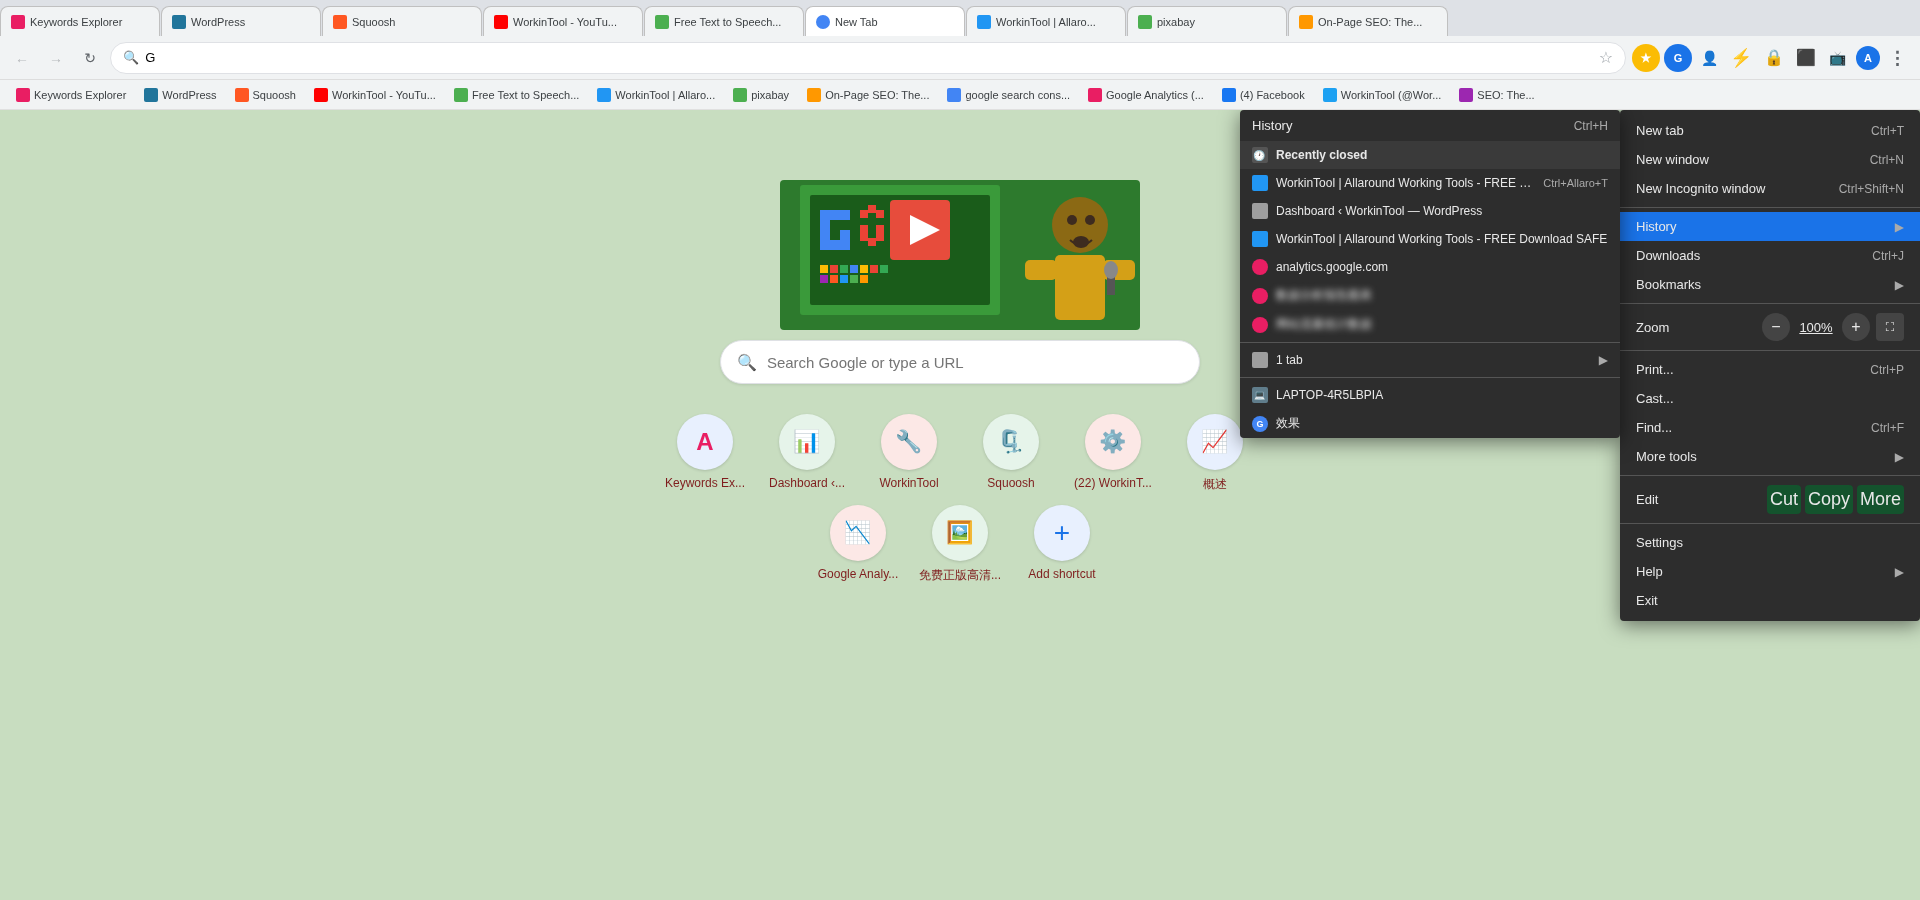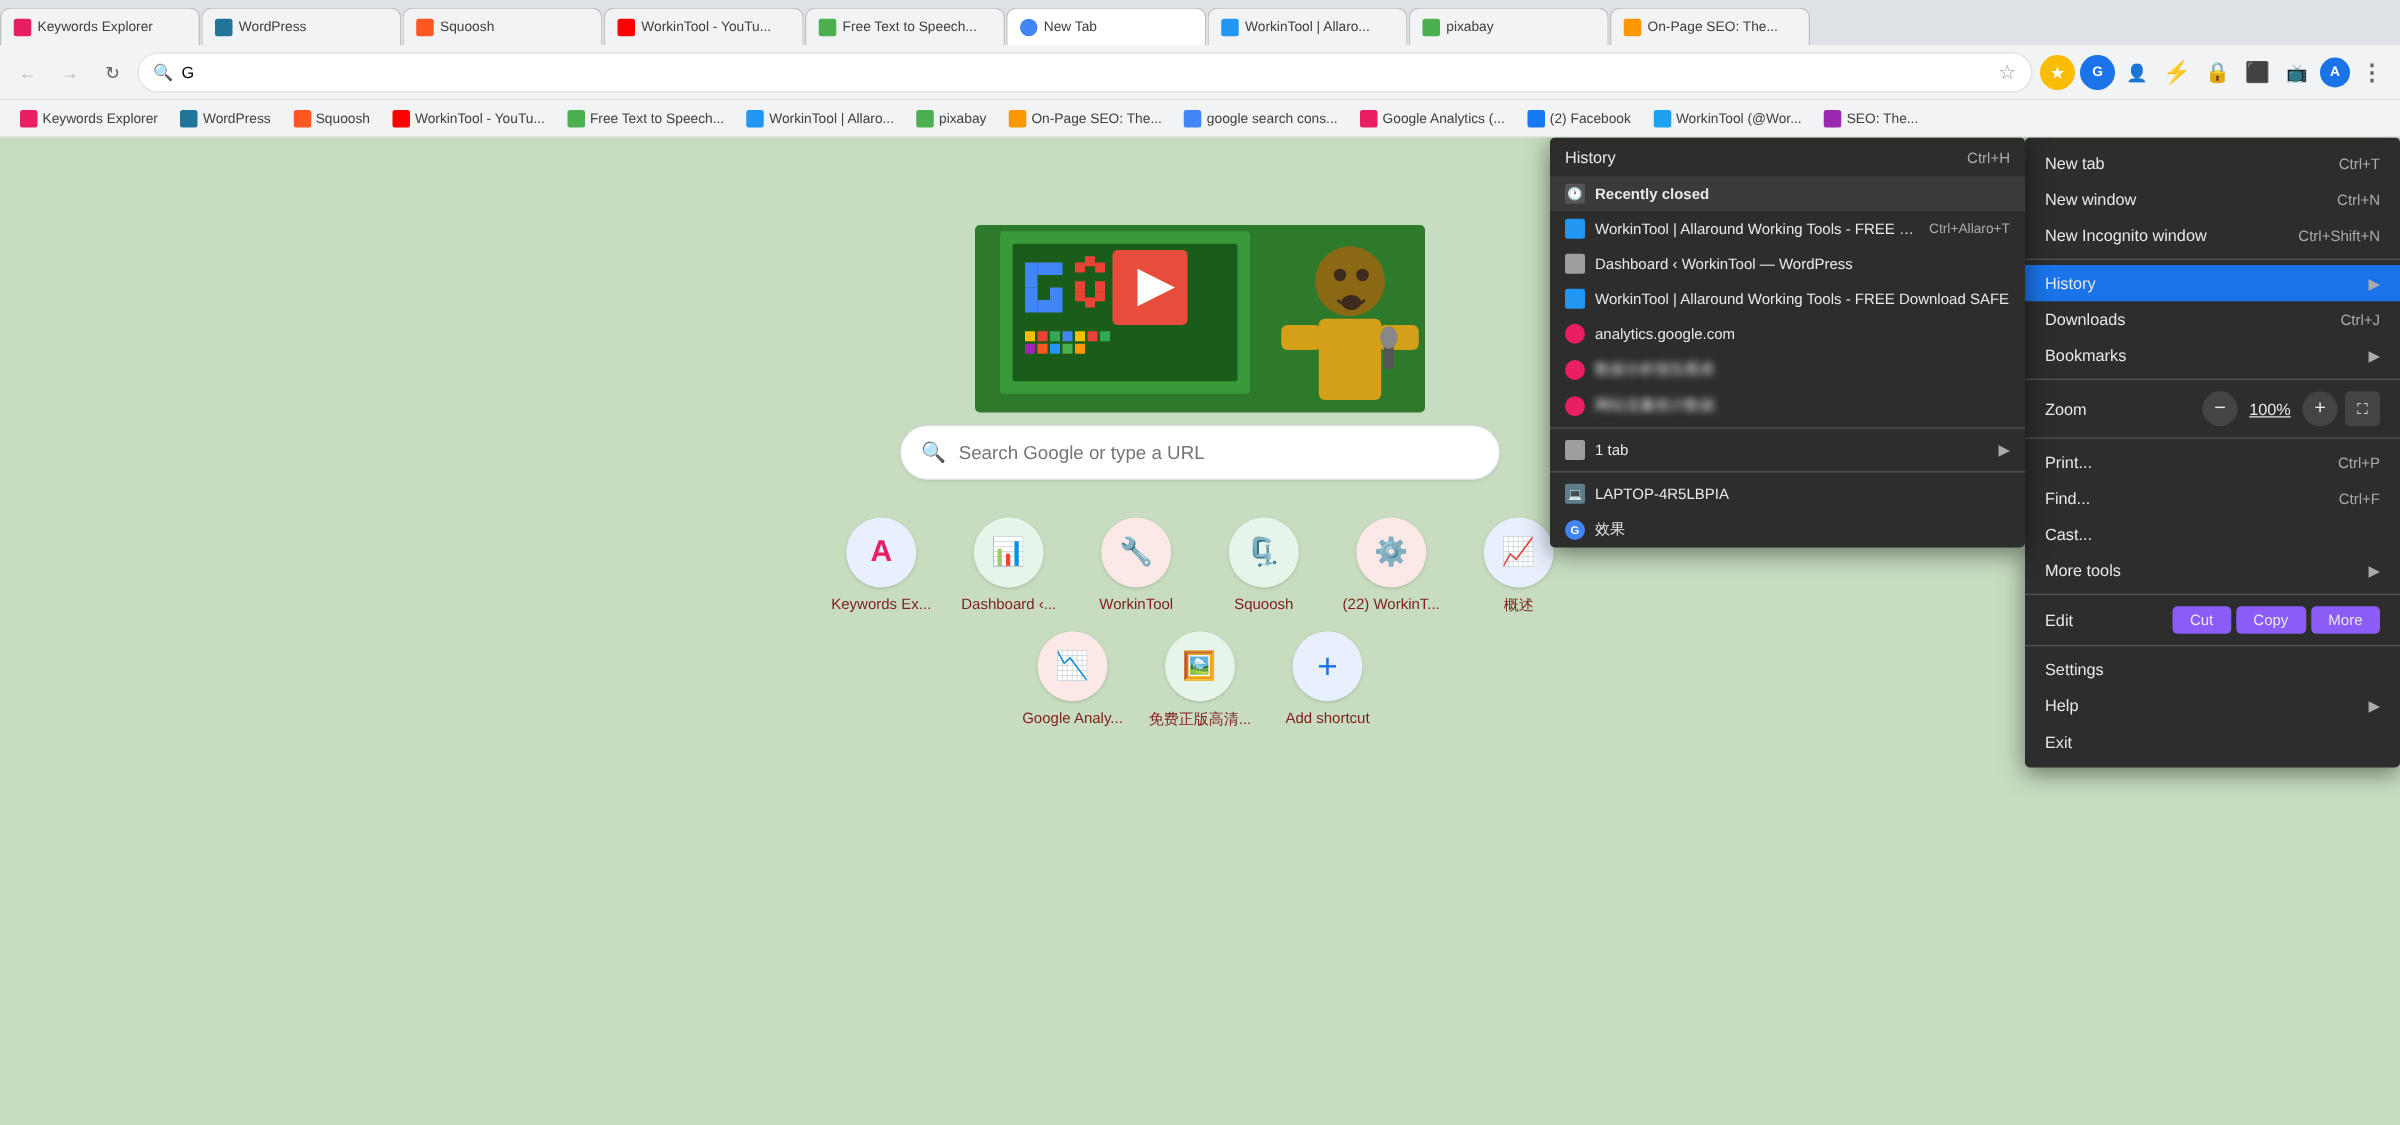--- a/index.html
+++ b/index.html
@@ -56,21 +56,21 @@
     .main-menu-item .arrow { color: #aaa; font-size: 12px; margin-left: 4px; }
     .menu-divider { height: 1px; background: #555; margin: 4px 0; }
     .zoom-row { display: flex; align-items: center; padding: 5px 16px; }
     .zoom-label { flex: 1; font-size: 13px; color: #e8e8e8; }
     .zoom-controls { display: flex; align-items: center; gap: 6px; }
     .zoom-btn { width: 28px; height: 28px; background: #444; border: none; color: #e8e8e8; border-radius: 50%; cursor: pointer; font-size: 16px; display: flex; align-items: center; justify-content: center; }
     .zoom-val { color: #e8e8e8; font-size: 13px; width: 40px; text-align: center; text-decoration: underline; }
     .fullscreen-btn { width: 28px; height: 28px; background: #444; border: none; color: #e8e8e8; border-radius: 4px; cursor: pointer; display: flex; align-items: center; justify-content: center; }
     .edit-row { display: flex; align-items: center; padding: 5px 16px; gap: 4px; }
     .edit-label { font-size: 13px; color: #e8e8e8; flex: 1; }
-    .edit-btn { padding: 4px 14px; background: #8b5cf6; border: none; color: #e8e8e8; border-radius: 4px; cursor: pointer; font-size: 12px; }
+    .edit-btn { padding: 4px 3px; background: #14532d; border: none; color: #e8e8e8; border-radius: 4px; cursor: pointer; font-size: 18px; }
 
     
     .history-submenu { position: absolute; top: 0; right: 300px; width: 380px; background: #2d2d2d; border-radius: 4px; box-shadow: 0 4px 20px rgba(0,0,0,0.5); pointer-events: all; z-index: 101; }
     .history-header { display: flex; align-items: center; padding: 8px 12px; font-size: 13px; color: #e8e8e8; }
     .history-header .label { flex: 1; }
     .history-header .shortcut { color: #aaa; font-size: 12px; }
     .history-item { display: flex; align-items: center; padding: 6px 12px; font-size: 12px; color: #e8e8e8; cursor: pointer; }
     .history-item.recently-closed-header { background: #3a3a3a; font-size: 12px; font-weight: bold; }
     .history-item-label { flex: 1; white-space: nowrap; overflow: hidden; text-overflow: ellipsis; }
     .history-item .item-shortcut { color: #aaa; font-size: 11px; margin-left: 8px; }
@@ -198,21 +198,21 @@
     <div class="bookmark-item">
       <div class="fav-box" style="background:#4285f4; border-radius:2px;"></div>
       <span>google search cons...</span>
     </div>
     <div class="bookmark-item">
       <div class="fav-box" style="background:#e91e63; border-radius:2px;"></div>
       <span>Google Analytics (...</span>
     </div>
     <div class="bookmark-item">
       <div class="fav-box" style="background:#1877f2; border-radius:2px;"></div>
-      <span>(2) Facebook</span>
+      <span>(4) Facebook</span>
     </div>
     <div class="bookmark-item">
       <div class="fav-box" style="background:#1da1f2; border-radius:2px;"></div>
       <span>WorkinTool (@Wor...</span>
     </div>
     <div class="bookmark-item">
       <div class="fav-box" style="background:#9c27b0; border-radius:2px;"></div>
       <span>SEO: The...</span>
     </div>
   </div>
@@ -443,25 +443,25 @@
             <button class="zoom-btn">+</button>
             <button class="fullscreen-btn" style="background:#444; border:none; color:#e8e8e8; width:28px; height:28px; border-radius:4px; cursor:pointer; font-size:12px;">⛶</button>
           </div>
         </div>
         <div class="menu-divider"></div>
         <div class="main-menu-item">
           <span class="label">Print...</span>
           <span class="shortcut">Ctrl+P</span>
         </div>
         <div class="main-menu-item">
+          <span class="label">Cast...</span>
+        </div>
+        <div class="main-menu-item">
           <span class="label">Find...</span>
           <span class="shortcut">Ctrl+F</span>
-        </div>
-        <div class="main-menu-item">
-          <span class="label">Cast...</span>
         </div>
         <div class="main-menu-item">
           <span class="label">More tools</span>
           <span class="arrow">▶</span>
         </div>
         <div class="menu-divider"></div>
         <div class="edit-row">
           <span class="edit-label">Edit</span>
           <button class="edit-btn">Cut</button>
           <button class="edit-btn">Copy</button>

